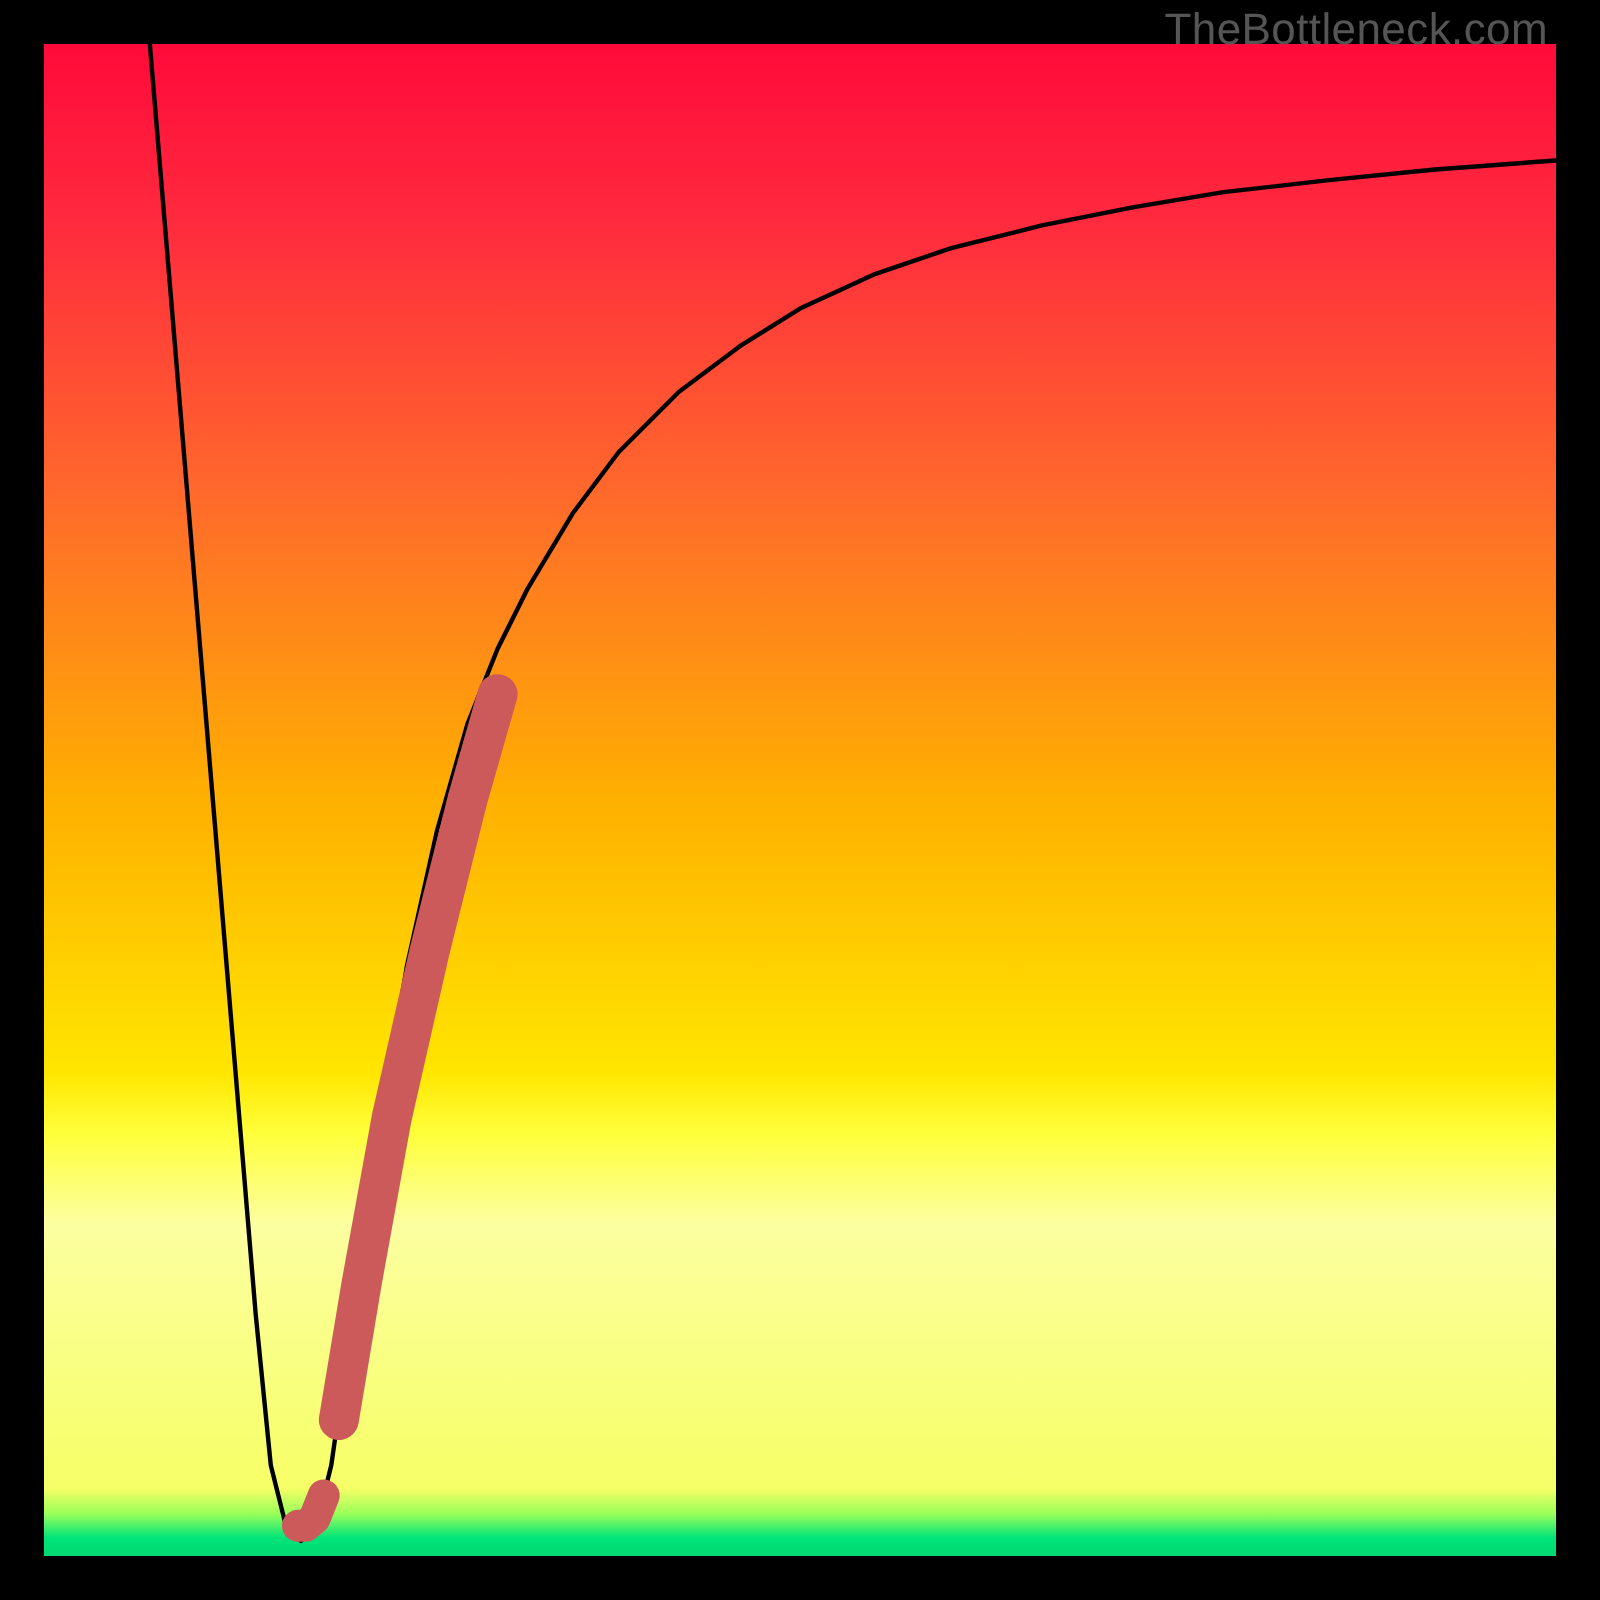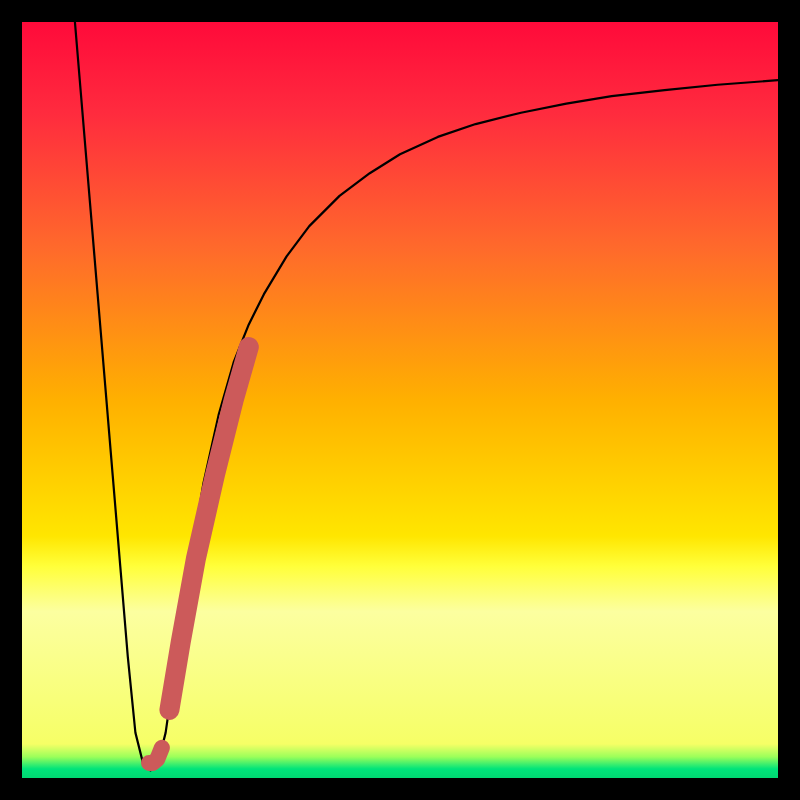--- a/index.html
+++ b/index.html
@@ -69,13 +69,14 @@
       <rect x="0" y="0" width="756" height="756" fill="url(#bg)"></rect>
     </svg>
 
     <svg class="curve" width="756" height="756" viewBox="0 0 756 756" preserveAspectRatio="none">
       <path id="main-curve" fill="none" stroke="#000" stroke-width="2.2" stroke-linecap="round" stroke-linejoin="round" d="M52.92 0.00 L60.48 90.72 L68.04 181.44 L75.60 272.16 L83.16 362.88 L90.72 453.60 L98.28 544.32 L105.84 635.04 L113.40 710.64 L120.96 740.88 L128.52 748.44 L136.08 740.88 L143.64 710.64 L151.20 657.72 L158.76 604.80 L166.32 551.88 L173.88 506.52 L181.44 461.16 L196.56 393.12 L211.68 340.20 L226.80 302.40 L241.92 272.16 L264.60 234.36 L287.28 204.12 L317.52 173.88 L347.76 151.20 L378.00 132.30 L415.80 114.91 L453.60 102.06 L498.96 90.72 L544.32 81.65 L589.68 74.09 L642.60 68.04 L695.52 62.75 L756.00 58.21"></path>
       <path id="seg-low" fill="none" stroke-linecap="round" stroke-linejoin="round" d="M127.01 740.88 L130.79 740.88 L135.32 737.10 L139.86 725.76" stroke="#cc5a5a" stroke-width="16"></path>
       <path id="seg-rise" fill="none" stroke-linecap="round" stroke-linejoin="round" d="M147.42 687.96 L158.76 619.92 L173.88 536.76 L192.78 453.60 L211.68 378.00 L226.80 325.08" stroke="#cc5a5a" stroke-width="20"></path>
     </svg>
   </div>
 
+  <div class="watermark">TheBottleneck.com</div>
 </div>
 
 </body></html>

